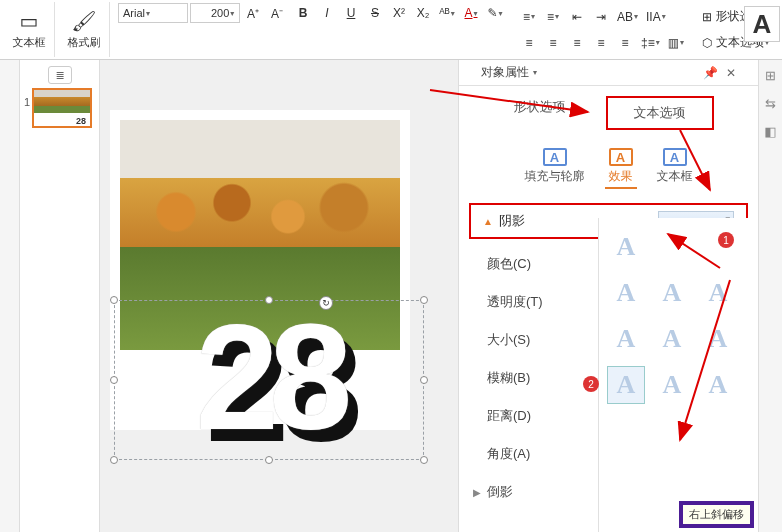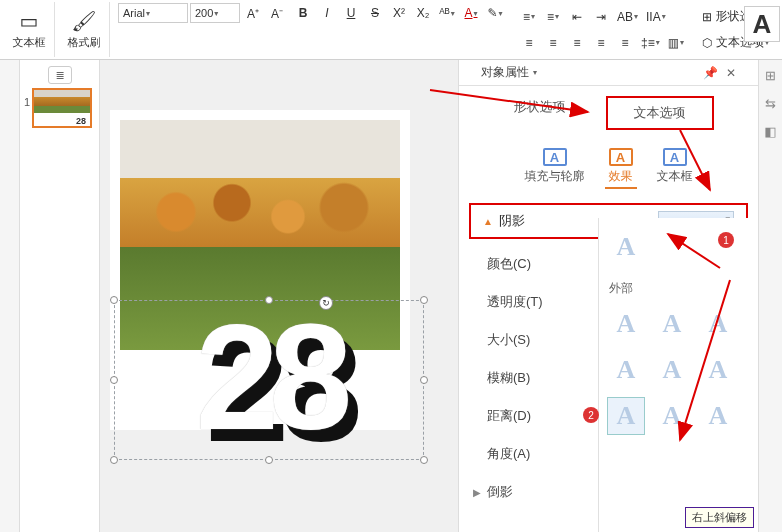--- a/index.html
+++ b/index.html
@@ -7,21 +7,21 @@
 
   
   .ribbon { background: #fff; border-bottom: 1px solid #d0d0d0; height: 60px; display: flex; align-items: center; padding: 2px 4px; gap: 4px; }
   .ribbon-group { display: flex; flex-direction: column; align-items: center; justify-content: center; gap: 2px; padding: 0 4px; border-right: 1px solid #e0e0e0; height: 100%; }
   .ribbon-group.no-border { border-right: none; }
   .ribbon-row { display: flex; align-items: center; gap: 2px; }
   .rib-btn { display: flex; align-items: center; justify-content: center; min-width: 22px; height: 22px; padding: 0 3px; cursor: pointer; border-radius: 2px; font-size: 12px; }
   .big-btn { display: flex; flex-direction: column; align-items: center; justify-content: center; width: 42px; height: 50px; cursor: pointer; font-size: 11px; gap: 2px; }
   .big-btn .ico { font-size: 20px; }
   .font-name { width: 70px; height: 20px; border: 1px solid #ccc; font-size: 11px; padding: 0 4px; display: flex; align-items: center; background: #fff; }
-  .font-size { width: 50px; height: 20px; border: 1px solid #ccc; font-size: 11px; padding: 0 4px; display: flex; align-items: center; background: #fff; }
+  .font-size { width: 50px; height: 20px; border: 1px solid #ccc; font-size: 11px; padding: 0 20px; display: flex; align-items: center; background: #fff; }
   .chev { font-size: 8px; color: #666; margin-left: 1px; }
 
   
   .main { display: flex; height: calc(100% - 60px); }
   .left-strip { width: 20px; background: #f5f5f5; border-right: 1px solid #ddd; }
   .thumb-panel { width: 80px; background: #fff; border-right: 1px solid #ddd; padding: 28px 6px 6px 6px; position: relative; }
   .thumb-toggle { position: absolute; top: 6px; left: 28px; width: 24px; height: 18px; border: 1px solid #ccc; border-radius: 3px; display: flex; align-items: center; justify-content: center; font-size: 11px; color: #666; cursor: pointer; }
   .slide-num { position: absolute; top: 36px; left: 4px; font-size: 11px; color: #555; }
   .thumb { width: 60px; height: 40px; border: 2px solid #e57b29; margin-left: 6px; background: #fff; overflow: hidden; position: relative; }
   .thumb-img { width: 100%; height: 65%; background: linear-gradient(to bottom, #d8d4cc 30%, #c98a2e 30%, #a56a20 70%, #6b8a3a 70%); }
@@ -81,21 +81,21 @@
 
   
   .gallery { position: absolute; right: 0; top: 158px; width: 160px; bottom: 0; background: #fff; border-left: 1px solid #e0e0e0; padding: 6px 4px; }
   .gal-a { width: 38px; height: 38px; display: inline-flex; align-items: center; justify-content: center; margin: 4px; font-size: 26px; font-weight: bold; color: #b8cce4; cursor: pointer; position: relative; font-family: "Times New Roman", serif; }
   .gal-a.sel { border: 2px solid #d00; }
   .gal-a.hov { background: #eaf2fb; border: 1px solid #9cc; }
   .gal-a.shad::after { content: "A"; position: absolute; left: 3px; top: 3px; color: #cfd8e3; z-index: -1; }
   .gal-label { font-size: 12px; color: #666; padding: 10px 6px 4px 6px; }
   .gal-row { display: flex; }
   .badge { position: absolute; width: 16px; height: 16px; border-radius: 50%; background: #d33; color: #fff; font-size: 10px; display: flex; align-items: center; justify-content: center; }
-  .tooltip { position: absolute; right: 4px; bottom: 4px; background: #fffff0; border: 1px solid #4c1d95; padding: 2px 6px; font-size: 11px; }
+  .tooltip { position: absolute; right: 4px; bottom: 4px; background: #fffff0; border: 4px solid #4c1d95; padding: 2px 6px; font-size: 11px; }
 
   
   svg.arrows { position: absolute; left: 0; top: 0; pointer-events: none; }
 
   .vstrip { width: 24px; background: #f5f5f5; border-left: 1px solid #ddd; display: flex; flex-direction: column; align-items: center; padding-top: 6px; gap: 10px; }
   .vstrip .vb { width: 18px; height: 18px; display: flex; align-items: center; justify-content: center; color: #888; cursor: pointer; font-size: 13px; }
 
   .far-right-a { position: absolute; right: 2px; top: 6px; width: 36px; height: 36px; border: 1px solid #ccc; display: flex; align-items: center; justify-content: center; font-size: 26px; font-weight: 900; background: #fff; }
 </style>
 </head>
@@ -247,21 +247,20 @@
     <div class="reflect-head">
       <span class="tri2">▶</span>
       <span>倒影</span>
     </div>
 
     <div class="gallery">
       <div class="badge" style="top:14px;right:24px">1</div>
       <div class="gal-row">
         <div class="gal-a">A</div>
       </div>
-      <div class="gal-label">外部</div>
       <div class="gal-row">
         <div class="gal-a shad">A</div>
         <div class="gal-a shad">A</div>
         <div class="gal-a shad">A</div>
       </div>
       <div class="gal-row">
         <div class="gal-a shad">A</div>
         <div class="gal-a shad">A</div>
         <div class="gal-a shad">A</div>
       </div>

